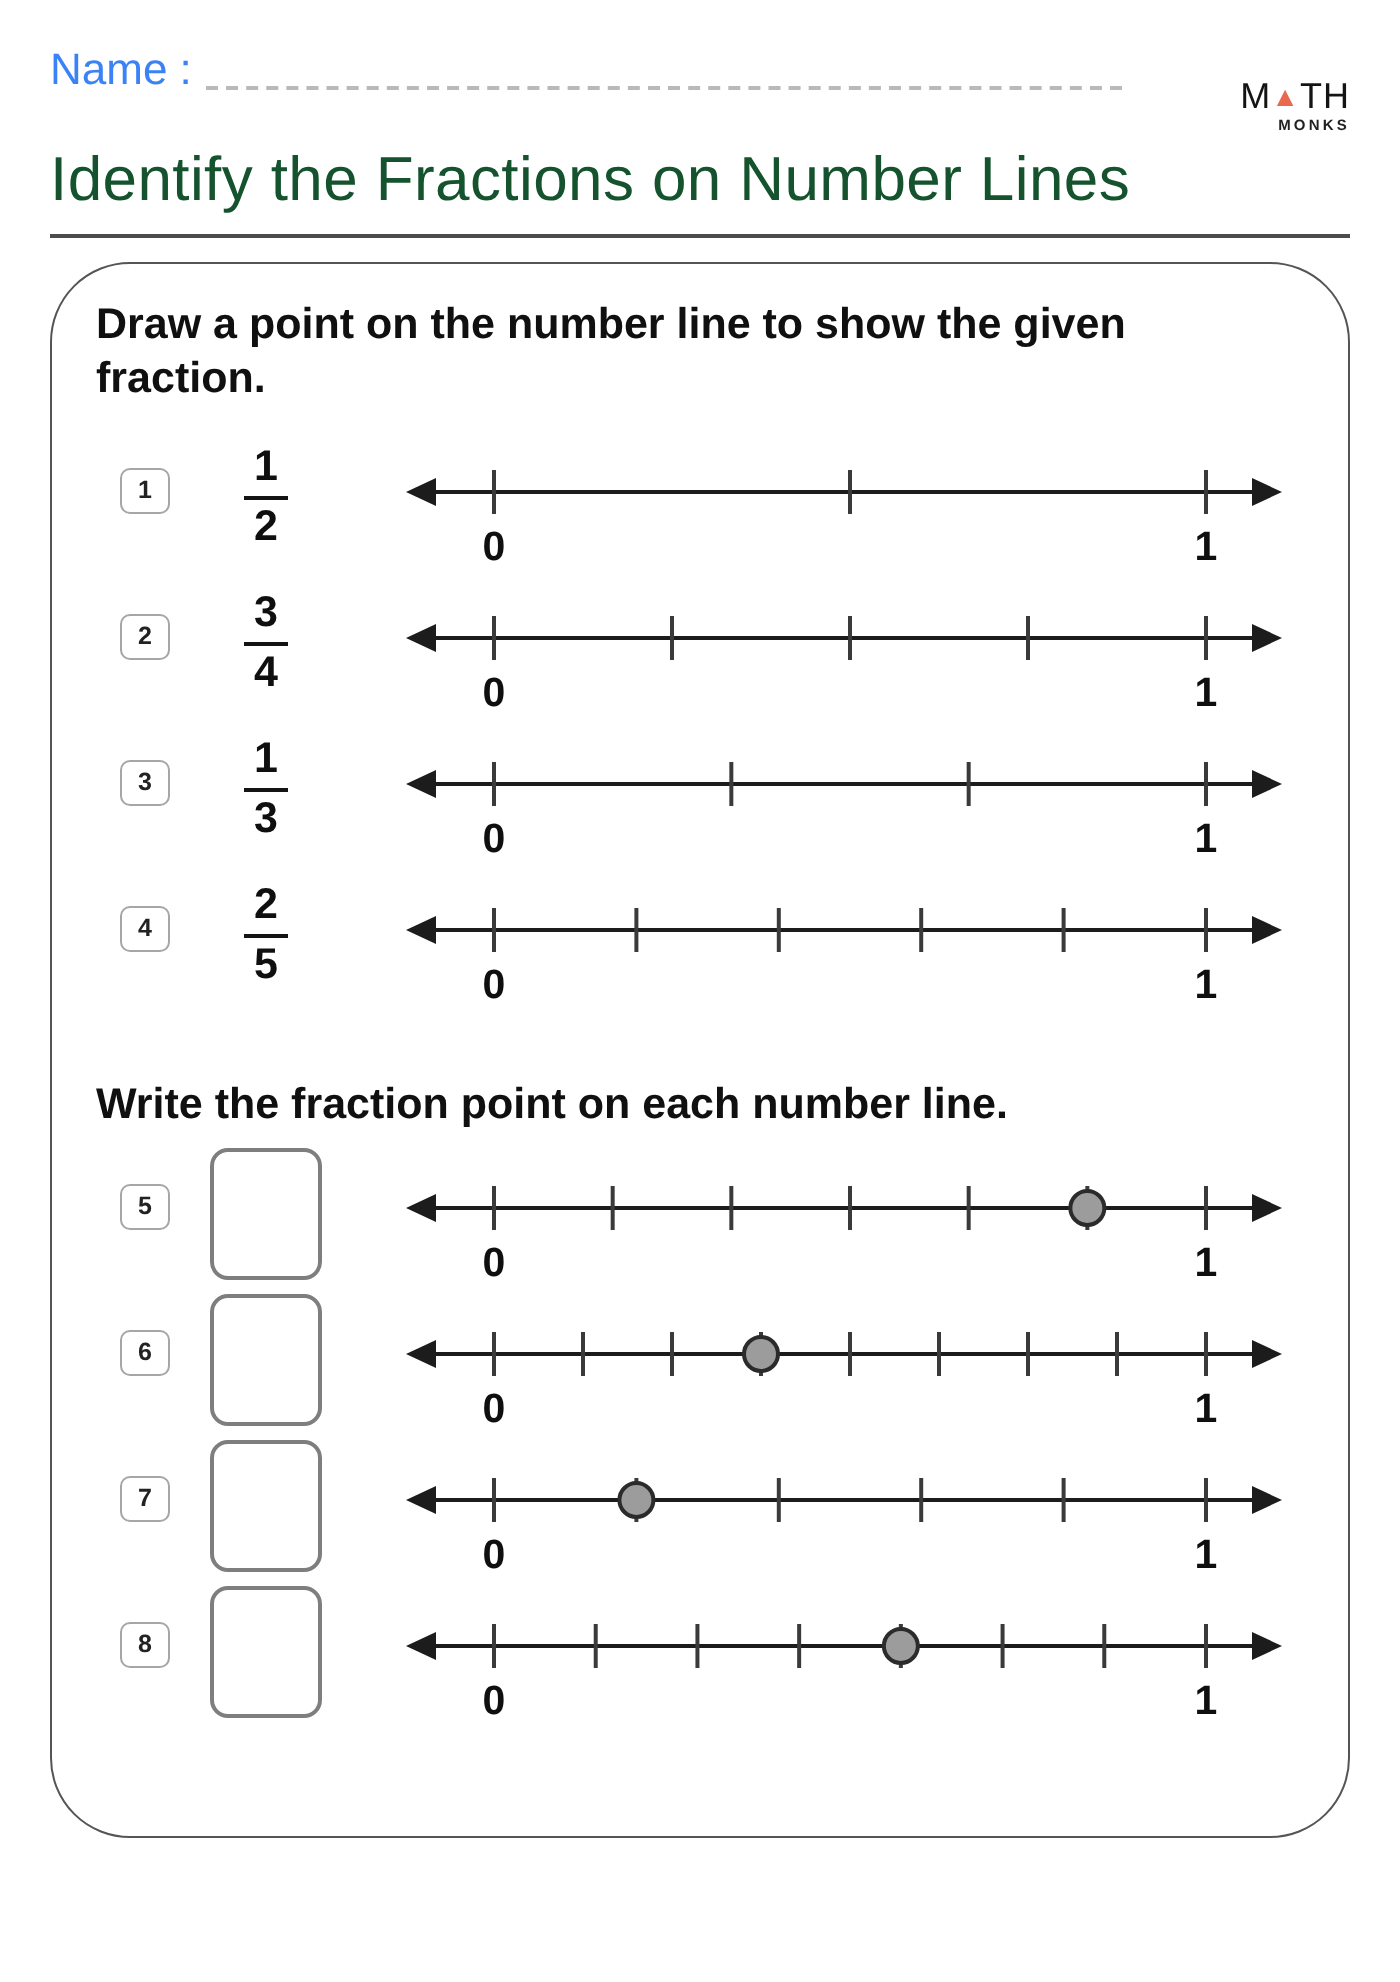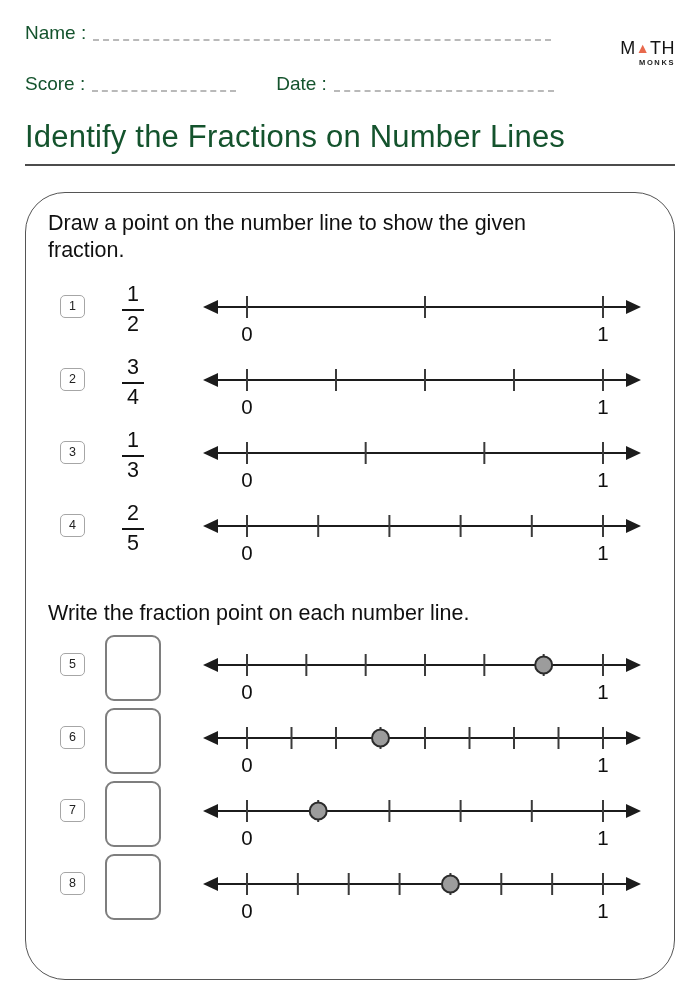--- a/index.html
+++ b/index.html
@@ -2,39 +2,39 @@
 <html><head>
 <meta charset="utf-8">
 <style>
   html,body{margin:0;padding:0;background:#fff;}
   body{width:700px;height:991px;font-family:"Liberation Sans",sans-serif;color:#111;overflow:hidden;}
   .page{position:relative;box-sizing:border-box;width:700px;height:991px;padding:22px 25px 0 25px;}
 
   
   header{position:relative;}
   .hrow{display:flex;align-items:flex-end;}
-  .hlabel{font-size:19px;color:#14532d;white-space:nowrap;}
+  .hlabel{font-size:22px;color:#3b82f6;white-space:nowrap;}
   .dash{border-bottom:2.2px dashed #b9b9b9;height:10px;margin-left:7px;margin-bottom:3px;}
   .name-line{width:458px;}
   .score-row{margin-top:29px;}
   .score-line{width:144px;}
   .date-label{margin-left:40px;}
   .date-line{width:220px;}
 
   .logo{position:absolute;top:17px;right:0;text-align:right;line-height:1;}
   .logo-top{font-size:18px;font-weight:normal;letter-spacing:.5px;color:#141414;}
   .logo-tri{font-size:14px;position:relative;top:-1px;}
   .logo-sub{font-size:7.5px;font-weight:bold;letter-spacing:1.6px;color:#222;margin-top:2px;text-align:right;}
 
   
   h1{margin:24px 0 0 0;font-size:31px;font-weight:400;letter-spacing:.2px;color:#14532d;white-space:nowrap;}
   .rule{border-bottom:2.5px solid #4c4c4c;margin-top:9px;}
 
   
-  .sheet{margin-top:26px;box-sizing:border-box;height:788px;border:1.6px solid #555;border-radius:40px;padding:17px 18px 0 20px;}
+  .sheet{margin-top:12px;box-sizing:border-box;height:788px;border:1.6px solid #555;border-radius:40px;padding:17px 18px 0 20px;font-weight:bold;}
   .instruction{font-size:21.5px;line-height:1.27;margin:0 0 22px 2px;width:545px;color:#101010;}
   .instruction.second{margin:38px 0 18px 2px;width:auto;}
 
   
   .prob-row{display:flex;align-items:flex-start;padding-left:8px;margin-bottom:17px;height:56px;}
   .badge{box-sizing:border-box;flex:none;margin-left:6px;margin-top:8px;width:25px;height:23px;
          border:1.5px solid #a6a6a6;border-radius:5px;display:inline-flex;align-items:center;
          justify-content:center;font-size:12.5px;color:#222;background:#fff;}
   .mid-col{flex:none;width:96px;display:flex;justify-content:center;}
   .fraction{margin-top:-5px;text-align:center;font-size:21.5px;line-height:1.1;color:#0f0f0f;}
@@ -49,26 +49,20 @@
 <div class="page">
   <header>
     <div class="hrow">
       <span class="hlabel">Name :</span>
       <span class="dash name-line"></span>
     </div>
     <div class="logo">
       <div class="logo-top"><span>M</span><span class="logo-tri" style="color: rgb(232, 105, 76);">▲</span><span>TH</span></div>
       <div class="logo-sub">MONKS</div>
     </div>
-    <div class="hrow score-row">
-      <span class="hlabel">Score :</span>
-      <span class="dash score-line"></span>
-      <span class="hlabel date-label">Date :</span>
-      <span class="dash date-line"></span>
-    </div>
   </header>
 
   <h1>Identify the Fractions on Number Lines</h1>
   <div class="rule"></div>
 
   <div class="sheet">
     <section>
       <p class="instruction">Draw a point on the number line to show the given fraction.</p>
       <div>
           <div class="prob-row">

